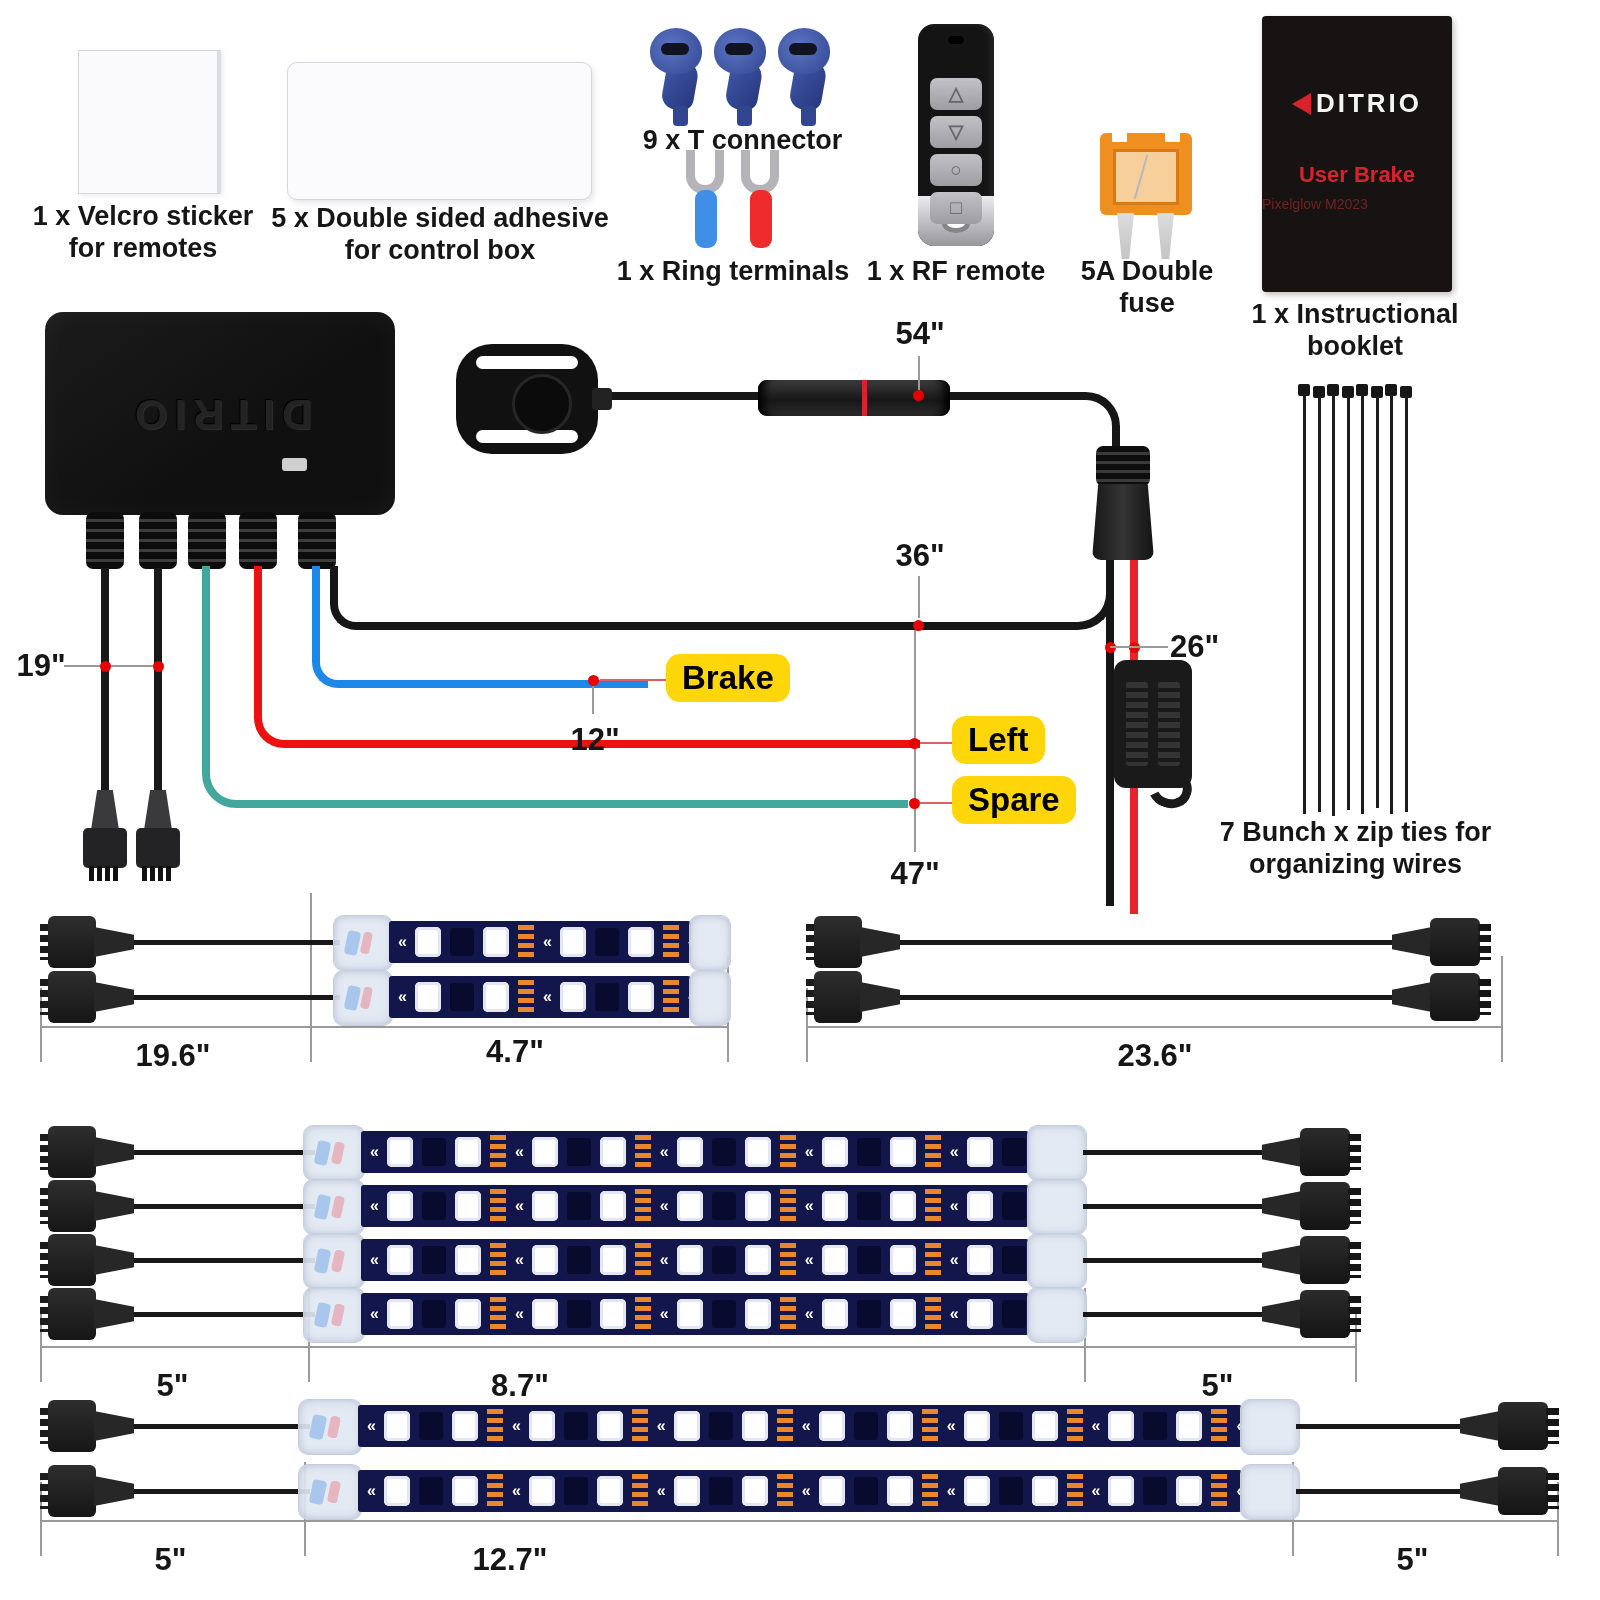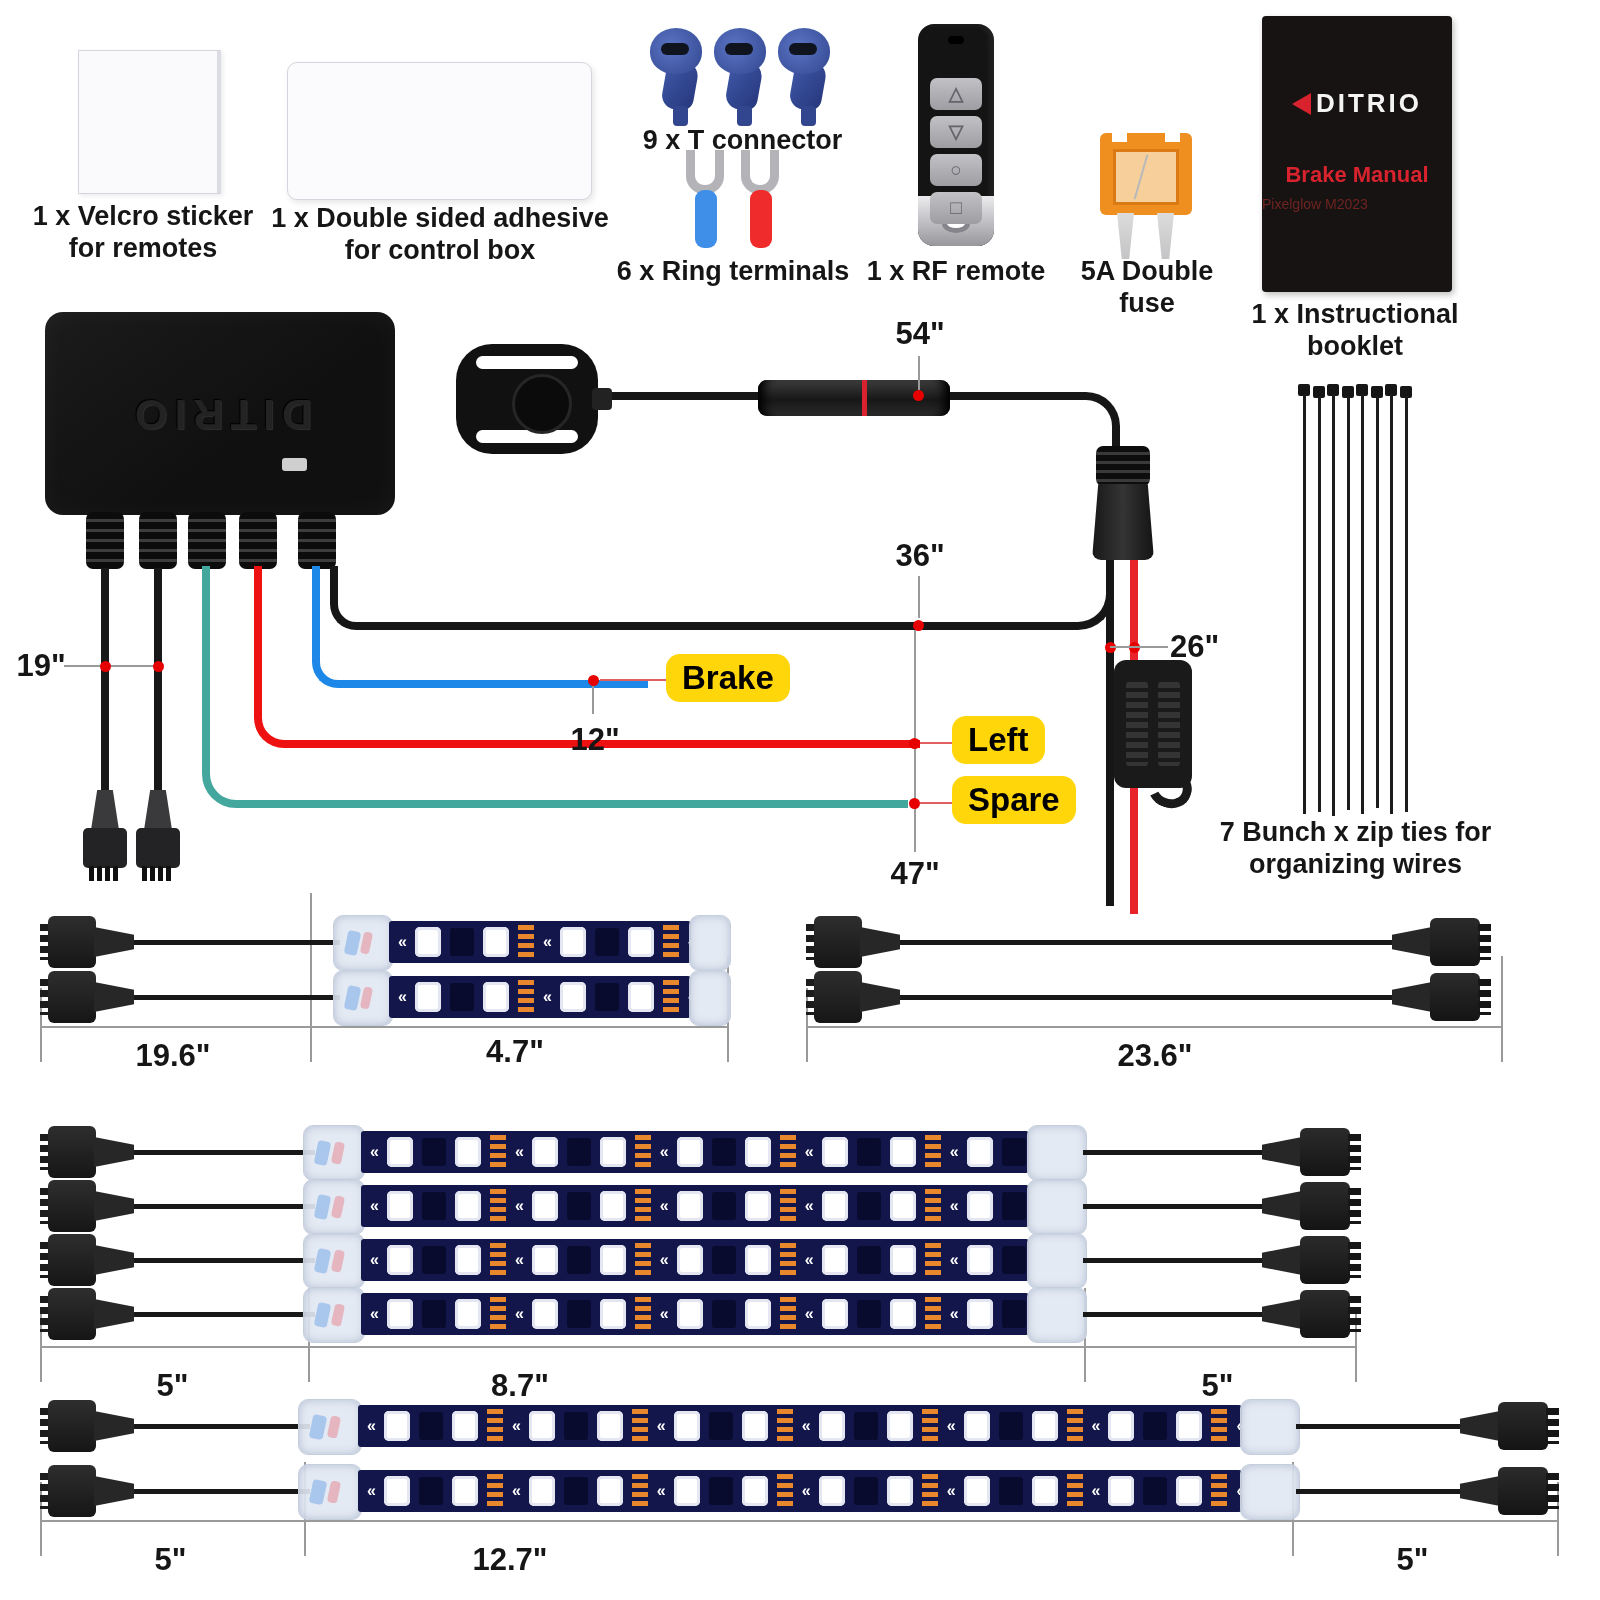--- a/index.html
+++ b/index.html
@@ -101,21 +101,21 @@
 <div id="canvas">
 
   <div class="velcro"></div>
   <div class="lbl" style="left:18px;top:200px;width:250px;">
     <div>1 x Velcro sticker</div>
     <div>for remotes</div>
   </div>
 
   <div class="adhesive"></div>
   <div class="lbl" style="left:270px;top:202px;width:340px;">
-    <div>1 x Double sided adhesive</div>
+    <div>5 x Double sided adhesive</div>
     <div>for control box</div>
   </div>
 
   <div class="tconn" style="left:648px;top:28px;">
     <div class="t-body"></div>
       <div class="t-head"></div>
     <div class="t-slot"></div>
       <div class="t-foot"></div>
   </div>
   <div class="tconn" style="left:712px;top:28px;">
@@ -133,21 +133,21 @@
   <div class="lbl" style="left:630px;top:124px;width:225px;">9 x T connector</div>
 
   <div class="ringt" style="left:682px;top:150px;">
     <div class="rt-fork"></div>
     <div class="rt-sleeve" style="background:#3f8fe8;"></div>
   </div>
   <div class="ringt" style="left:737px;top:150px;">
     <div class="rt-fork"></div>
     <div class="rt-sleeve" style="background:#ef2b2b;"></div>
   </div>
-  <div class="lbl" style="left:613px;top:255px;width:240px;">6 x Ring terminals</div>
+  <div class="lbl" style="left:613px;top:255px;width:240px;">1 x Ring terminals</div>
 
   <div class="remote">
     <div class="r-hole"></div>
     <div class="r-btn" style="top:54px;">△</div>
     <div class="r-btn" style="top:92px;">▽</div>
     <div class="r-btn" style="top:130px;">○</div>
     <div class="r-chrome"></div>
     <div class="r-btn" style="top:168px;z-index:2;">□</div>
     <div class="r-ring"></div>
   </div>
@@ -160,21 +160,21 @@
   <div class="fuseel"></div>
   <div class="fuseprong" style="left:1117px;"></div>
   <div class="fuseprong" style="left:1157px;"></div>
   <div class="lbl" style="left:1062px;top:255px;width:170px;">5A Double fuse</div>
 
   <div class="booklet">
     <div class="bk-brandrow">
       <div class="bk-arrow"></div>
       <div class="bk-brand">DITRIO</div>
     </div>
-    <div class="bk-title">Brake Manual</div>
+    <div class="bk-title">User Brake</div>
     <div class="bk-sub">Pixelglow M2023</div>
   </div>
   <div class="lbl" style="left:1250px;top:298px;width:210px;text-align:center;">
     <div>1 x Instructional</div>
     <div>booklet</div>
   </div>
 
   <div class="cbox">
     <div class="cbox-logo">DITRIO</div>
     <div class="cbox-led"></div>

